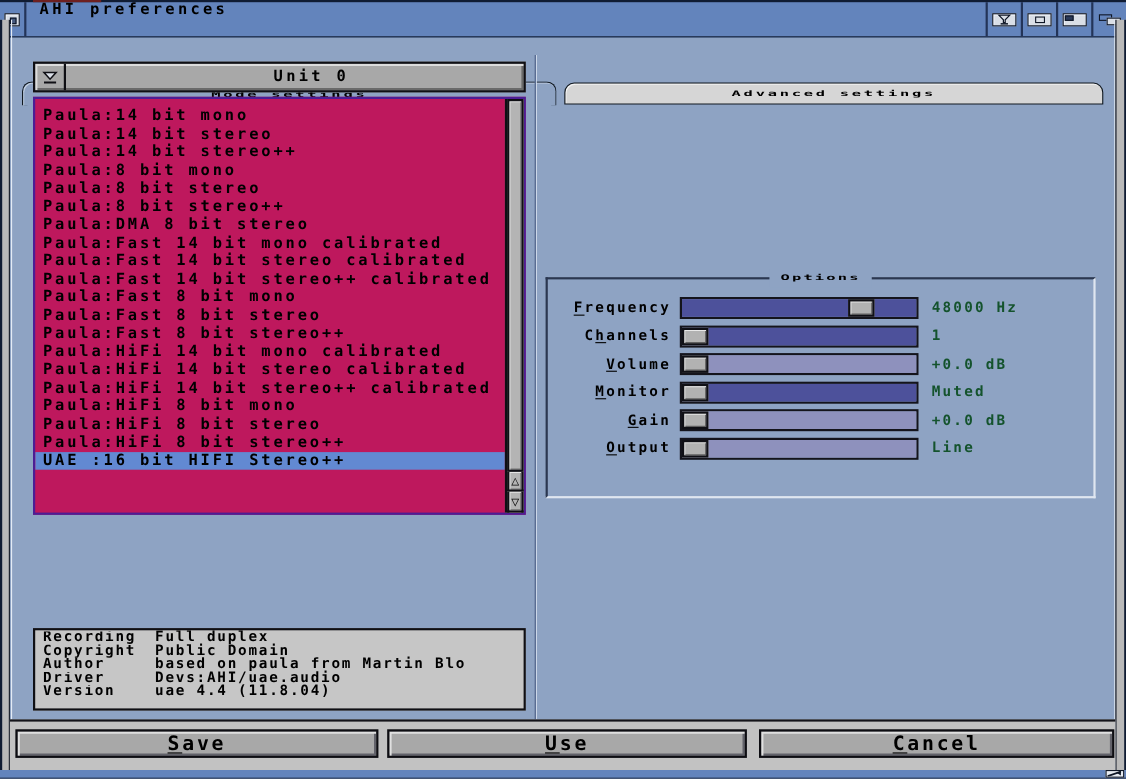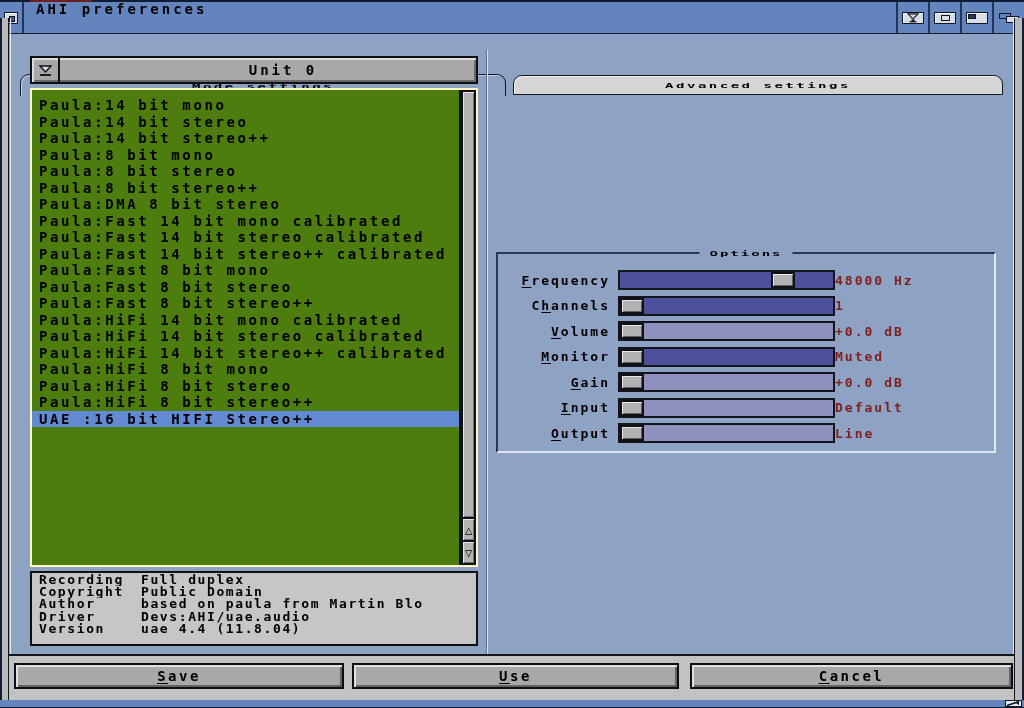--- a/index.html
+++ b/index.html
@@ -45,22 +45,22 @@
   .v-divider{position:absolute;left:486px;top:50px;width:2px;height:604px;
     background:linear-gradient(90deg,#5a6d92 50%,#dbe4f1 50%);}
 
   
   .unit{position:absolute;left:30px;top:56px;width:448px;height:28px;background:#a8a8a8;
     border:2px solid #0f0f14;box-shadow:inset 2px 2px 0 #dcdcdc,inset -2px -2px 0 #6a6a6a;display:flex;align-items:stretch;}
   .unit-icon-cell{width:28px;display:flex;align-items:center;justify-content:center;border-right:2px solid #0f0f14;}
   .unit-label{flex:1;display:flex;align-items:center;justify-content:center;font-size:14px;letter-spacing:3px;color:#000;padding-left:30px;}
 
   
-  .listbox{position:absolute;left:30px;top:88px;width:448px;height:479px;background:#4d7c0f;
-    border:2px solid #fef9c3;display:flex;}
+  .listbox{position:absolute;left:30px;top:88px;width:448px;height:380px;background:#be185d;
+    border:2px solid #4c1d95;display:flex;}
   .list-items{flex:1;overflow:hidden;padding-top:7px;}
   .list-item{height:16.5px;line-height:16.5px;font-size:14px;letter-spacing:2.6px;color:#000;
     white-space:nowrap;padding-left:7px;}
   .list-item.selected{background:#6289d2;}
   .scrollbar{width:17px;border-left:2px solid #0f0f14;background:#8c8c8c;display:flex;flex-direction:column;}
   .sb-thumb{height:429px;background:#b4b4b4;border:2px solid #0f0f14;
     box-shadow:inset 1px 1px 0 #e6e6e6,inset -1px -1px 0 #707070;}
   .sb-btn{height:23px;background:#b4b4b4;border:2px solid #0f0f14;border-top:none;
     box-shadow:inset 1px 1px 0 #e6e6e6,inset -1px -1px 0 #707070;
     display:flex;align-items:center;justify-content:center;font-size:12px;line-height:12px;color:#000;}
@@ -78,26 +78,26 @@
   .options-title{position:absolute;top:-9px;left:50%;transform:translateX(-50%);
     background:#8ea3c3;padding:0 10px;font-size:14px;letter-spacing:2px;line-height:16px;}
   .opt-row{display:flex;align-items:center;height:20px;}
   .opt-label{width:104px;text-align:right;font-size:13px;letter-spacing:2px;color:#000;white-space:nowrap;}
   .slider{position:relative;width:217px;height:20px;margin-left:8px;border:2px solid #14141c;}
   .slider-track{position:absolute;inset:0;}
   .dark{background:#4d519b;}
   .light{background:#8e91bd;}
   .slider-handle{position:absolute;top:0;bottom:0;width:24px;background:#b2b2b2;border:2px solid #101016;
     box-shadow:inset 1px 1px 0 #e8e8e8,inset -1px -1px 0 #606060;}
-  .opt-value{margin-left:0;font-size:13px;letter-spacing:2px;color:#7f1d1d;white-space:nowrap;}
+  .opt-value{margin-left:12px;font-size:13px;letter-spacing:2px;color:#14532d;white-space:nowrap;}
 
   
   .btn{position:absolute;top:663px;height:26px;background:#a8a8a8;border:2px solid #0d0d12;
     box-shadow:inset 2px 2px 0 #e0e0e0,inset -2px -2px 0 #62626a;
-    display:flex;align-items:center;justify-content:center;font-size:14px;letter-spacing:2.5px;color:#000;}
+    display:flex;align-items:center;justify-content:center;font-size:18px;letter-spacing:2.5px;color:#000;}
   .btn u, .opt-label u{text-decoration:underline;text-underline-offset:2px;}
   #btn-save{left:14px;width:330px;}
   #btn-use{left:352px;width:327px;}
   #btn-cancel{left:690px;width:323px;}
 </style>
 </head>
 <body>
 
 <div id="screen">
 
@@ -324,29 +324,20 @@
     <div class="opt-row">
       <span class="opt-label"><span></span><u>G</u><span>ain</span></span>
       <div class="slider">
         <div class="slider-track light">
           <div class="slider-handle" style="left:0%"></div>
         </div>
       </div>
       <span class="opt-value">+0.0 dB</span>
     </div>
 
-    <div class="opt-row">
-      <span class="opt-label"><span></span><u>I</u><span>nput</span></span>
-      <div class="slider">
-        <div class="slider-track light">
-          <div class="slider-handle" style="left:0%"></div>
-        </div>
-      </div>
-      <span class="opt-value">Default</span>
-    </div>
 
     <div class="opt-row">
       <span class="opt-label"><span></span><u>O</u><span>utput</span></span>
       <div class="slider">
         <div class="slider-track light">
           <div class="slider-handle" style="left:0%"></div>
         </div>
       </div>
       <span class="opt-value">Line</span>
     </div>

